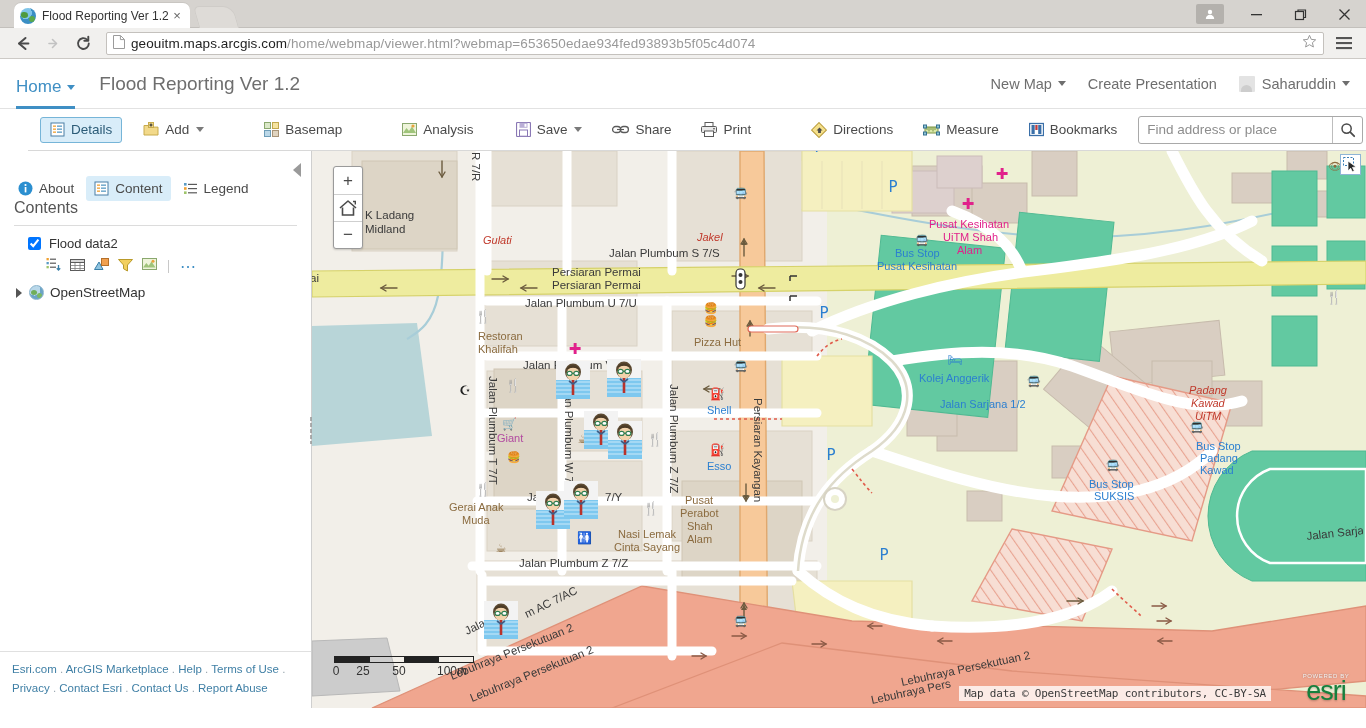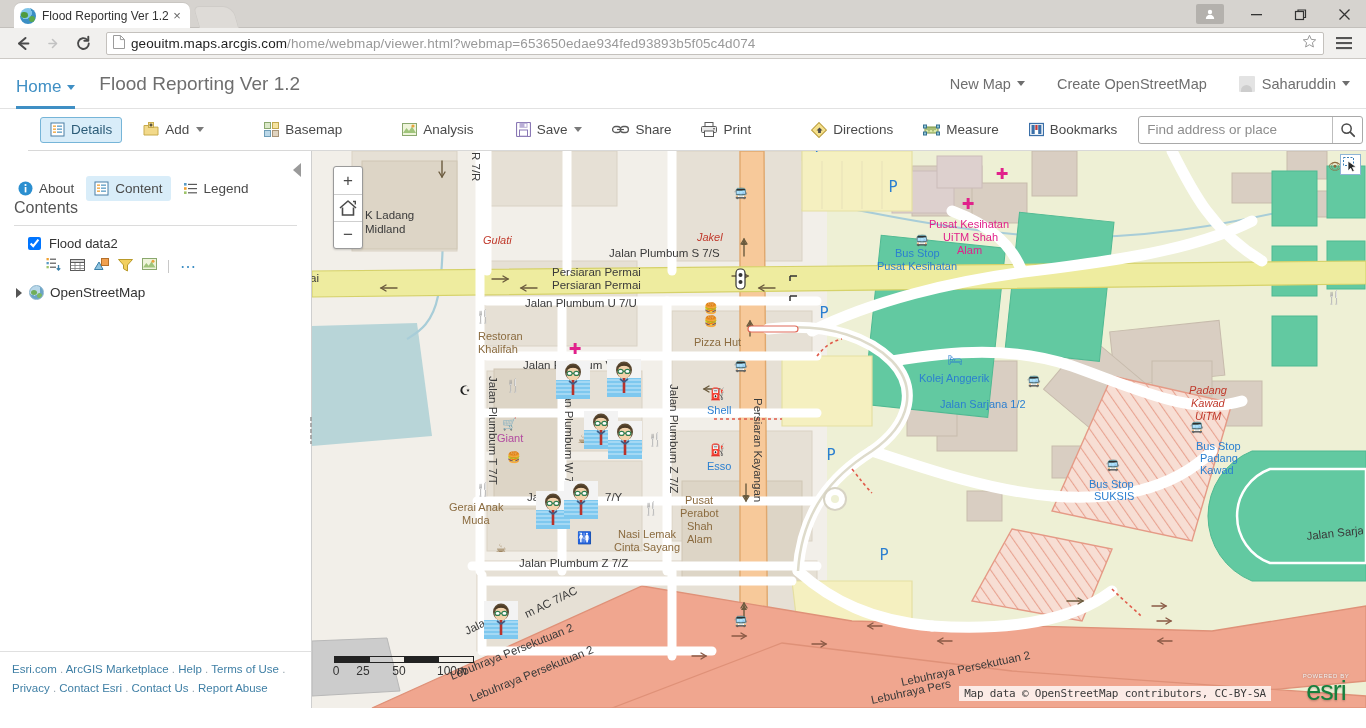--- a/index.html
+++ b/index.html
@@ -89,21 +89,21 @@
     font-size:17px; color:#3f8fc4; cursor:pointer; display:flex; align-items:center;
     padding-bottom:2px; border-bottom:3px solid #3f8fc4; height:34px; box-sizing:content-box;
     align-self:flex-end; margin-bottom:-1px;
   }
   .caret-down {
     display:inline-block; width:0; height:0; margin-left:6px;
     border-left:4.5px solid transparent; border-right:4.5px solid transparent;
     border-top:5.5px solid currentColor;
   }
   .map-title { font-size:19px; color:#6e6e6e; margin-left:24px; font-weight:400; }
-  .header-right { margin-left:auto; display:flex; align-items:flex-end; gap:32px; }
+  .header-right { margin-left:auto; display:flex; align-items:flex-end; gap:22px; }
   .hdr-link { font-size:14.5px; color:#6e6e6e; cursor:pointer; display:flex; align-items:center; }
   .avatar-box {
     width:16px; height:16px; background:#e3e3e3; margin-right:7px; border-radius:1px;
     display:flex; align-items:flex-end; justify-content:center; overflow:hidden;
   }
   .avatar-box:after {
     content:""; width:11px; height:7px; background:#cdcdcd; border-radius:6px 6px 0 0;
   }
 
   
@@ -347,21 +347,21 @@
     <span>Home</span>
     <span class="caret-down"></span>
   </div>
   <div class="map-title">Flood Reporting Ver 1.2</div>
   <div class="header-right">
     <div class="hdr-link">
       <span>New Map</span>
       <span class="caret-down"></span>
     </div>
     <div class="hdr-link">
-      <span>Create OpenStreetMap</span>
+      <span>Create Presentation</span>
     </div>
     <div class="hdr-link">
       <span class="avatar-box"></span>
       <span>Saharuddin</span>
       <span class="caret-down"></span>
     </div>
   </div>
 </div>
 
 <div class="ags-toolbar">

